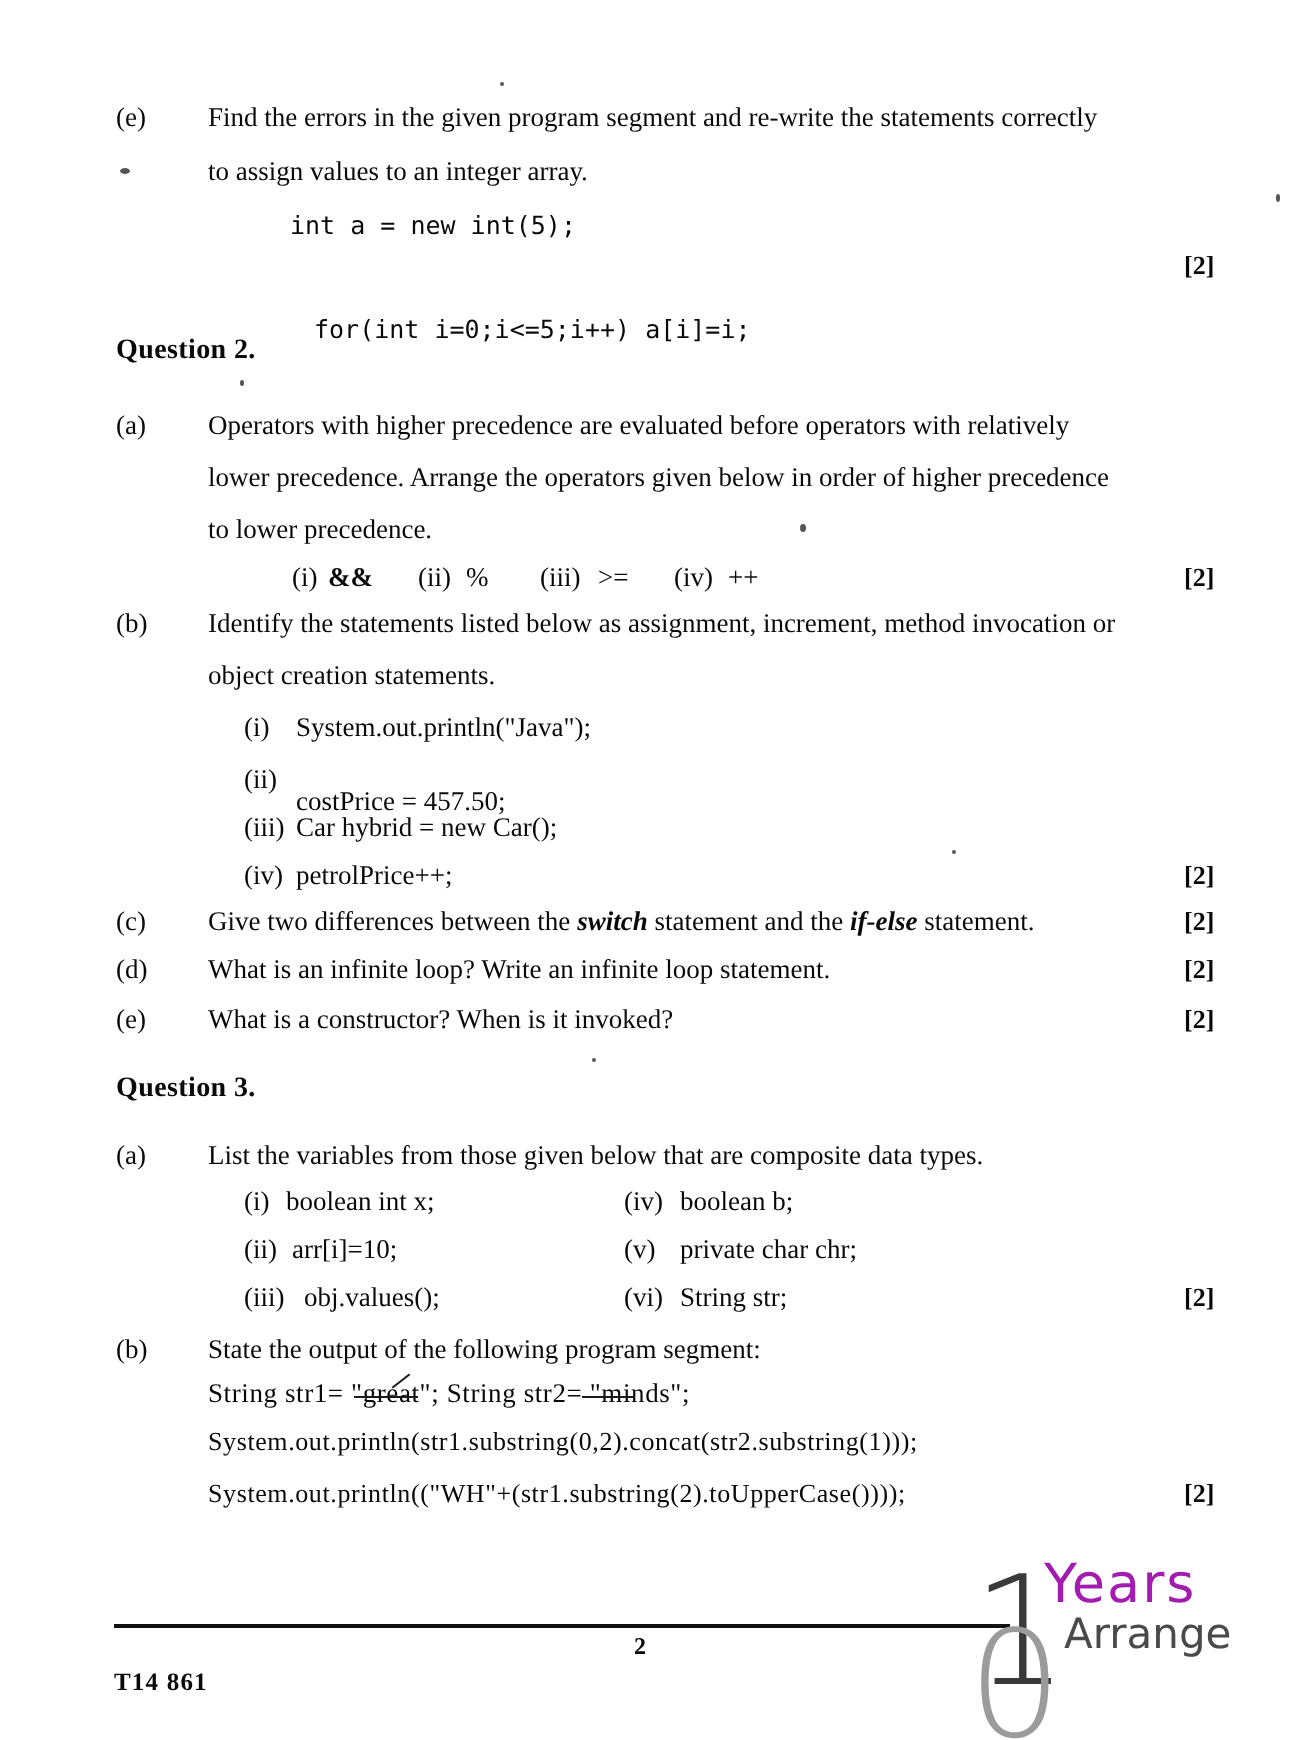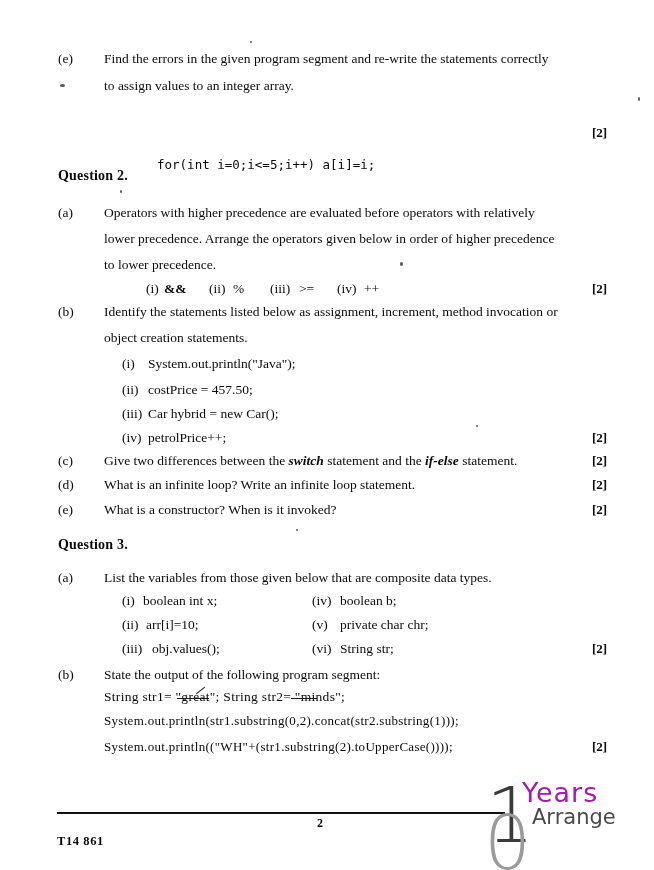--- a/index.html
+++ b/index.html
@@ -187,20 +187,21 @@
 
 <div id="page">
 
   <div class="qrow" style="top:50px;">
     <span class="label">(e)</span>
     <span class="body">Find the errors in the given program segment and re-write the statements correctly</span>
   </div>
   <div class="qrow" style="top:77px;">
     <span class="body">to assign values to an integer array.</span>
   </div>
+  <div class="code mono" style="left:145px; top:104px;">int a = new int(5);</div>
   <div class="code mono" style="left:157px; top:124px;margin-top:32px;">for(int i=0;i&lt;=5;i++) a[i]=i;</div>
   <div class="marks" style="position:absolute; top:124px;">[2]</div>
 
   <div class="heading" style="top:168px;">Question 2.</div>
 
   <div class="qrow" style="top:204px;">
     <span class="label">(a)</span>
     <span class="body">Operators with higher precedence are evaluated before operators with relatively</span>
   </div>
   <div class="qrow" style="top:230px;">
@@ -223,21 +224,21 @@
   <div class="qrow" style="top:303px;">
     <span class="label">(b)</span>
     <span class="body">Identify the statements listed below as assignment, increment, method invocation or</span>
   </div>
   <div class="qrow" style="top:329px;">
     <span class="body">object creation statements.</span>
   </div>
   <div class="rnum" style="left:122px; top:355px;">(i)</div>
   <div class="rtext" style="left:148px; top:355px;">System.out.println("Java");</div>
   <div class="rnum" style="left:122px; top:381px;">(ii)</div>
-  <div class="rtext" style="left:148px; top:381px;">costPrice = 457.50;</div>
+  <div class="rtext" style="left:148px; top:392px;">costPrice = 457.50;</div>
   <div class="rnum" style="left:122px; top:405px;">(iii)</div>
   <div class="rtext" style="left:148px; top:405px;">Car hybrid = new Car();</div>
   <div class="rnum" style="left:122px; top:429px;">(iv)</div>
   <div class="rtext" style="left:148px; top:429px;">petrolPrice++;</div>
   <div class="marks" style="position:absolute; top:429px;">[2]</div>
 
   <div class="qrow" style="top:452px;">
     <span class="label">(c)</span>
     <span class="body"><span>Give two differences between the </span><span class="inline-ital">switch</span><span> statement and the </span><span class="inline-ital">if-else</span><span> statement.</span></span>
     <span class="marks">[2]</span>

